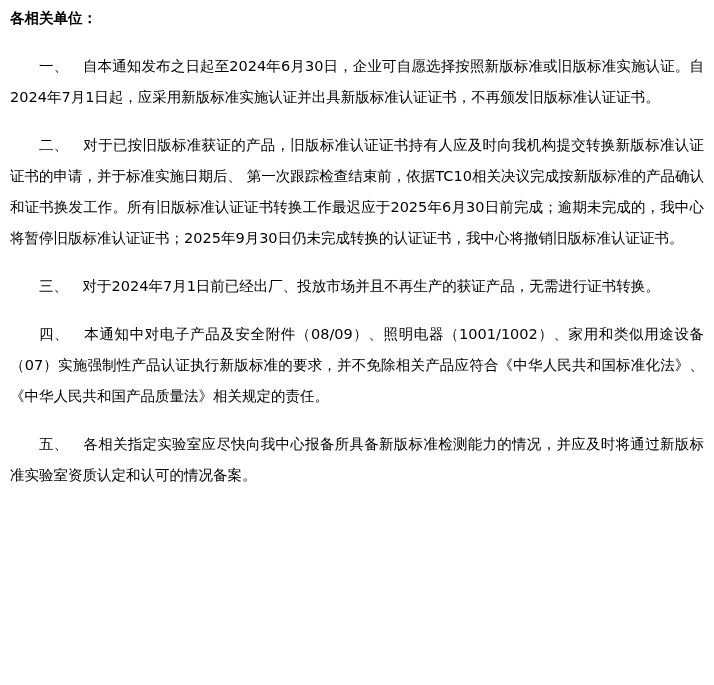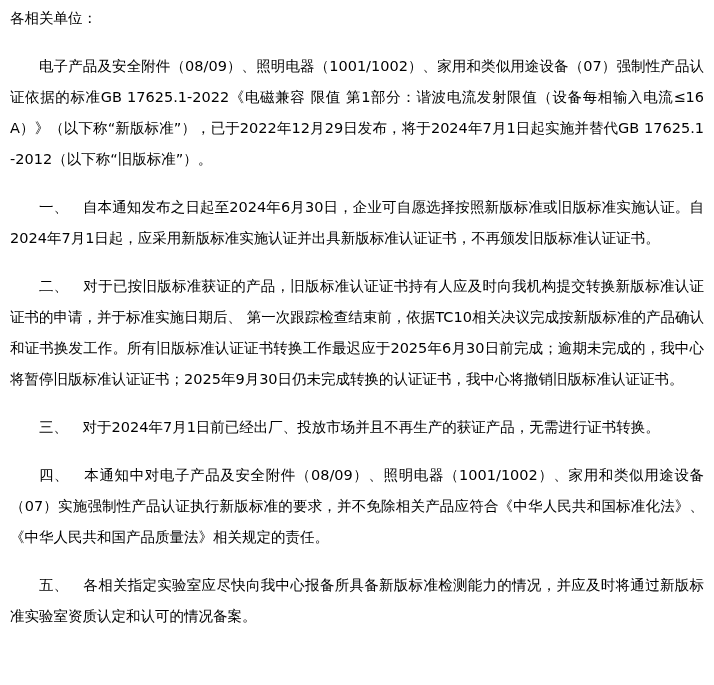--- a/index.html
+++ b/index.html
@@ -23,29 +23,29 @@
     line-height: 31px;
     text-align: justify;
   }
   .doc p {
     margin: 0 0 17px 0;
     text-indent: 2em;
     word-break: break-all;
   }
   .doc p.salutation {
     text-indent: 0;
+    font-weight: bold;
   }
 </style>
 </head>
 <body>
 
 <div class="doc">
   <p class="salutation">各相关单位：</p>
 
-  <p>电子产品及安全附件（08/09）、照明电器（1001/1002）、家用和类似用途设备（07）强制性产品认证依据的标准GB 17625.1-2022《电磁兼容 限值 第1部分：谐波电流发射限值（设备每相输入电流≤16A）》（以下称“新版标准”），已于2022年12月29日发布，将于2024年7月1日起实施并替代GB 17625.1-2012（以下称“旧版标准”）。</p>
 
 
   <p>一、　自本通知发布之日起至2024年6月30日，企业可自愿选择按照新版标准或旧版标准实施认证。自2024年7月1日起，应采用新版标准实施认证并出具新版标准认证证书，不再颁发旧版标准认证证书。</p>
 
   <p>二、　对于已按旧版标准获证的产品，旧版标准认证证书持有人应及时向我机构提交转换新版标准认证证书的申请，并于标准实施日期后、 第一次跟踪检查结束前，依据TC10相关决议完成按新版标准的产品确认和证书换发工作。所有旧版标准认证证书转换工作最迟应于2025年6月30日前完成；逾期未完成的，我中心将暂停旧版标准认证证书；2025年9月30日仍未完成转换的认证证书，我中心将撤销旧版标准认证证书。</p>
 
   <p>三、　对于2024年7月1日前已经出厂、投放市场并且不再生产的获证产品，无需进行证书转换。</p>
 
   <p>四、　本通知中对电子产品及安全附件（08/09）、照明电器（1001/1002）、家用和类似用途设备（07）实施强制性产品认证执行新版标准的要求，并不免除相关产品应符合《中华人民共和国标准化法》、《中华人民共和国产品质量法》相关规定的责任。</p>
 

